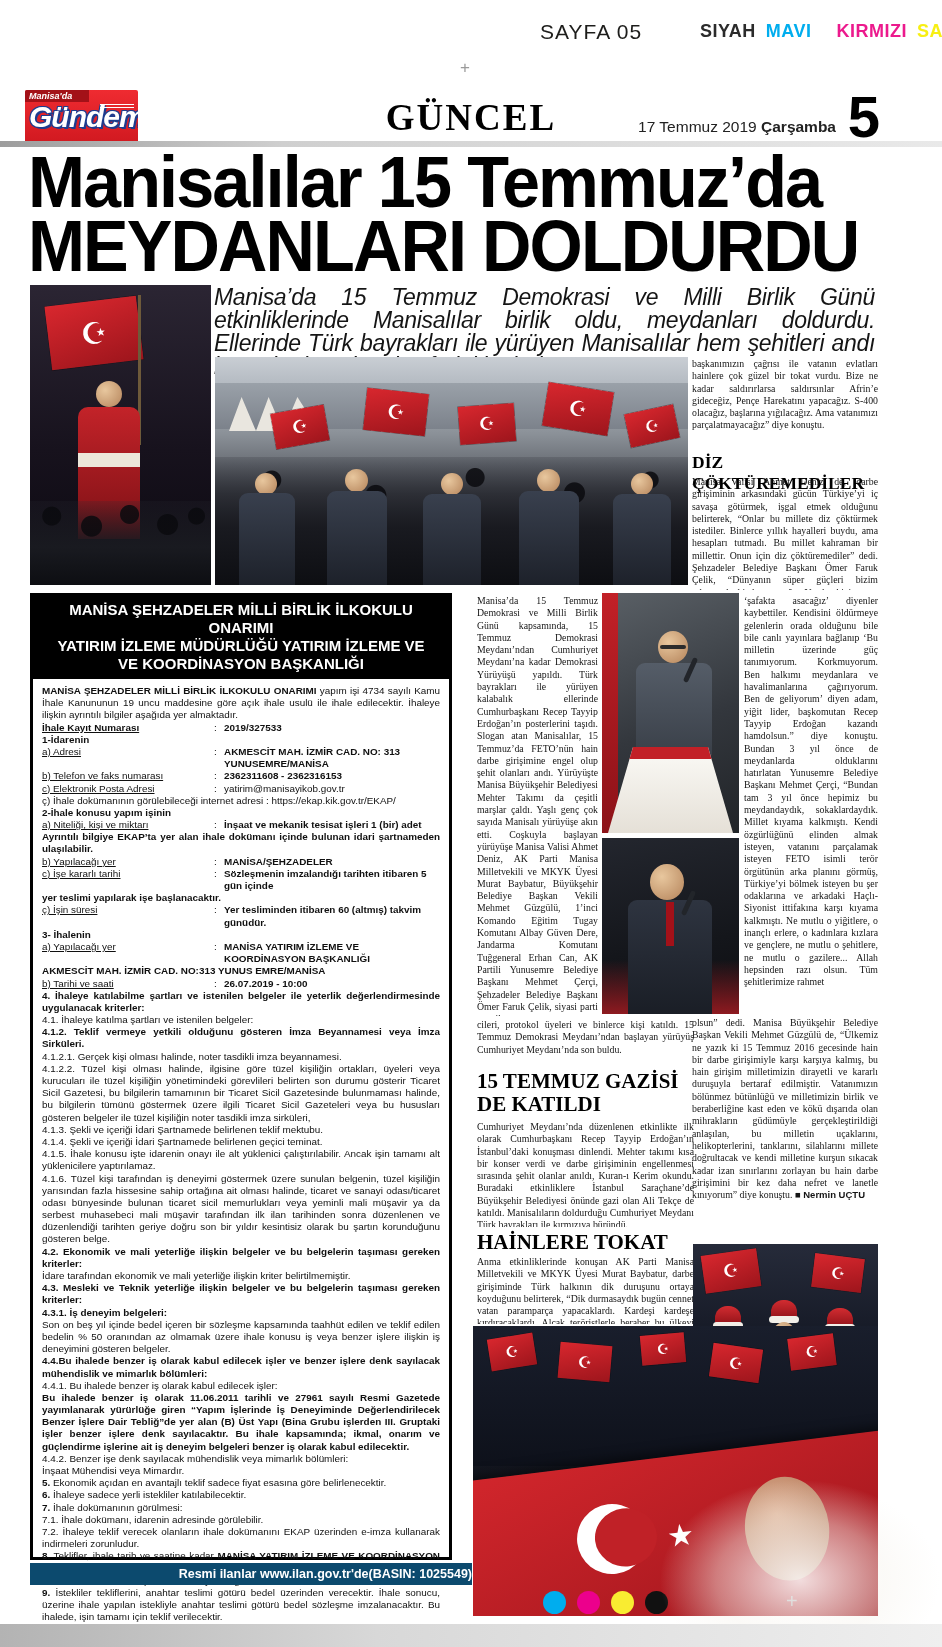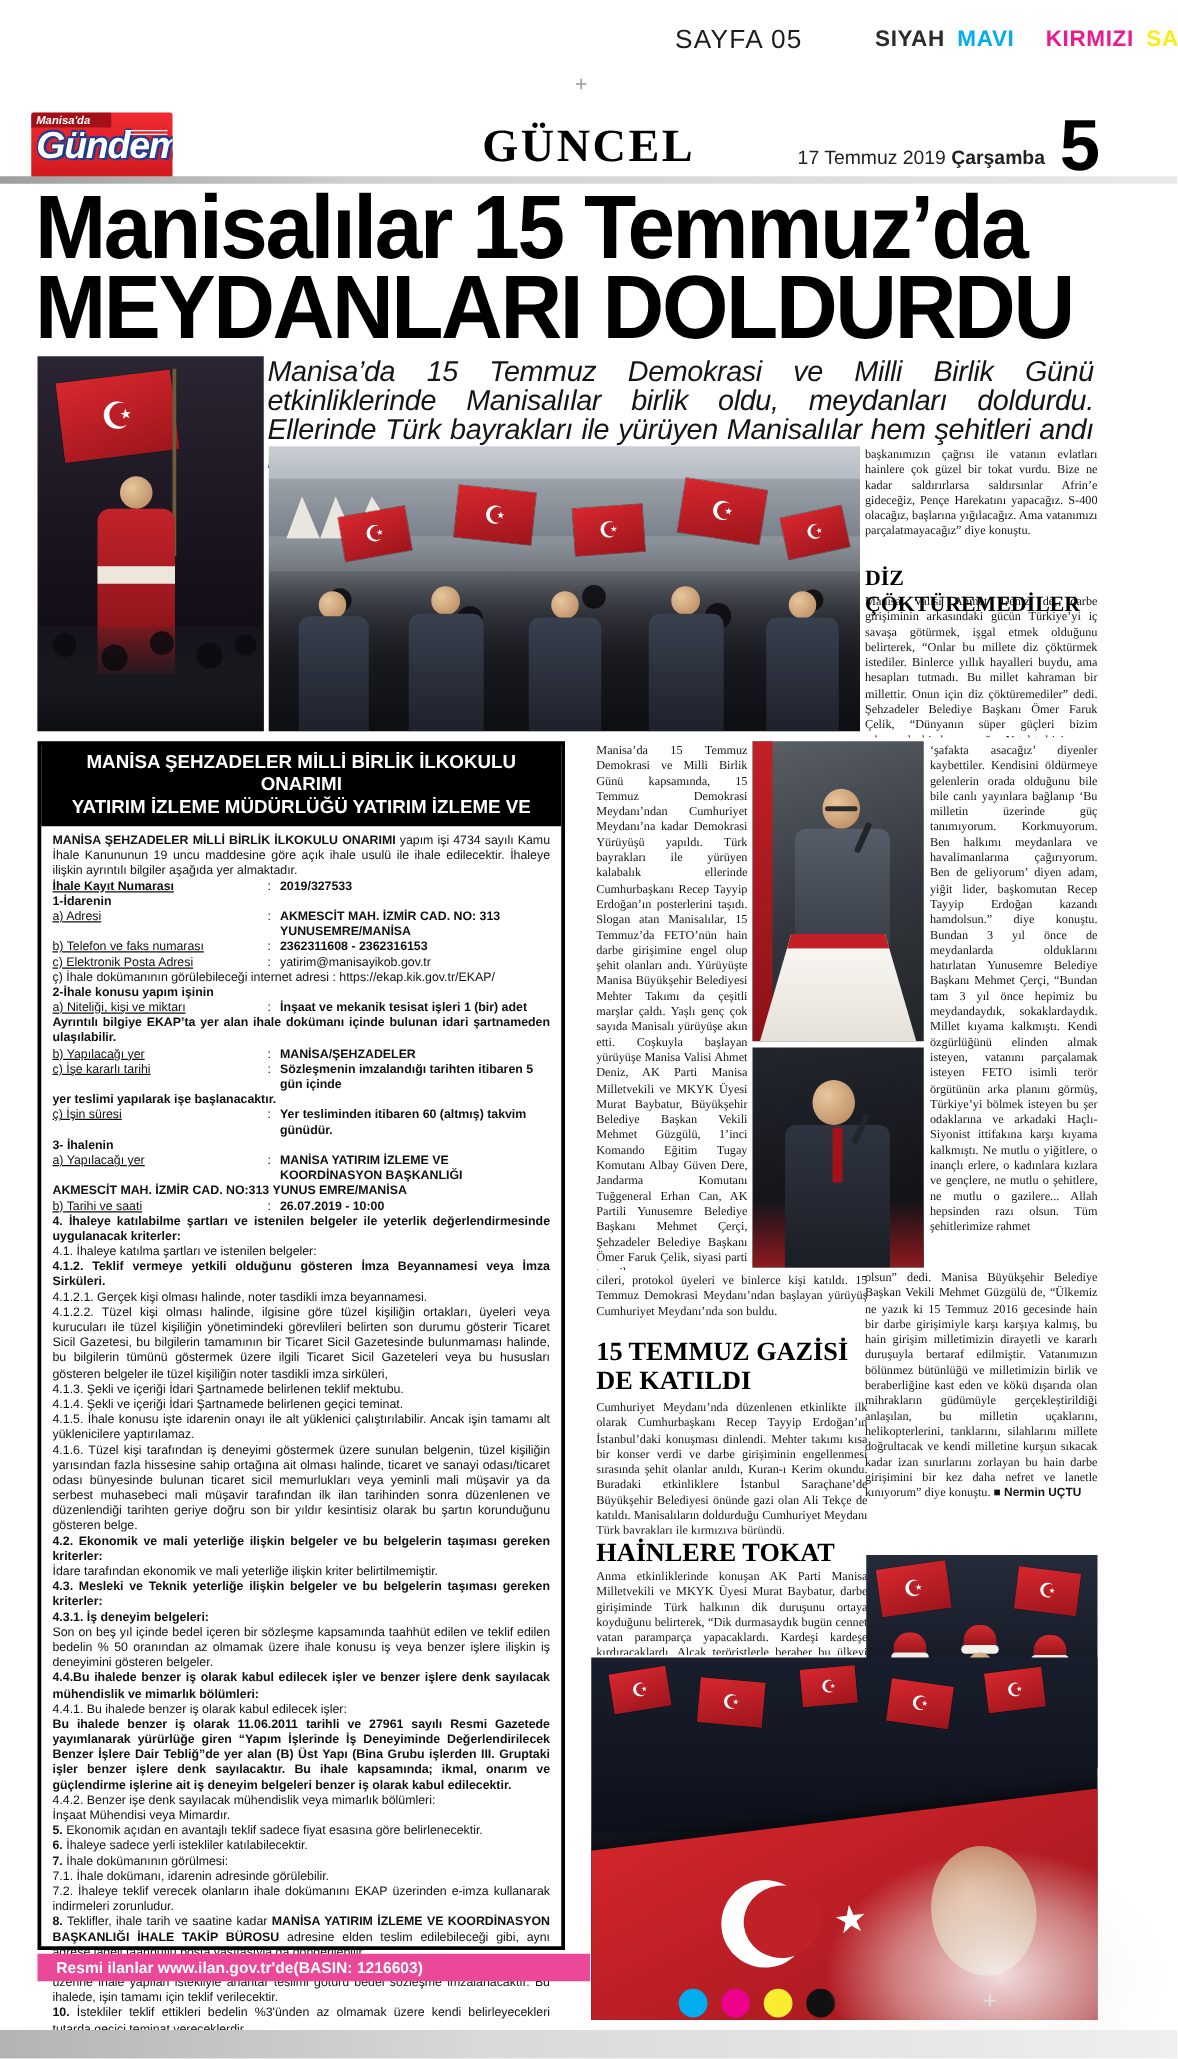--- a/index.html
+++ b/index.html
@@ -37,22 +37,22 @@
   .tender{border:3px solid #000;background:#fff;}
   .tender-title{background:#000;color:#fff;text-align:center;font-weight:bold;font-size:15px;
                 line-height:18px;padding:5px 6px 6px;}
   .tender-title span{display:block;}
   .tender-body{padding:6px 9px;font-size:9.9px;line-height:12.18px;color:#101010;text-align:justify;}
   .tender-body p{margin:0;}
   .tender-body .b{font-weight:bold;}
   .tender-body .kv{display:flex;text-align:left;}
   .tender-body .kv .k{flex:0 0 172px;text-decoration:underline;}
   .tender-body .kv .c{flex:0 0 10px;}
-  .tender-footer{background:#ec4899;color:#fff;display:flex;justify-content:flex-start;align-items:center;
-                 font-weight:bold;font-size:12.5px;padding:0 15px;}
+  .tender-footer{background:#0c4a6e;color:#fff;display:flex;justify-content:flex-end;align-items:center;
+                 font-weight:bold;font-size:12.5px;padding:0 0;}
   
   .photo{overflow:hidden;}
   .tflag{position:absolute;background:linear-gradient(165deg,#d8272e,#9d151c);box-shadow:0 0 0 .5px rgba(0,0,0,.35);
          display:flex;align-items:center;justify-content:center;color:#fff;}
   .tflag::after{content:"☪";}
   .head-c{position:absolute;border-radius:50%;background:radial-gradient(circle at 35% 35%,#e8c79e,#b4835a);}
   .suit{position:absolute;border-radius:9px 9px 0 0;background:linear-gradient(#39404e,#1d212a);}
   .podium{position:absolute;bottom:0;left:6px;right:6px;height:86px;
           background:linear-gradient(#fbfaf6,#e5e0d7);clip-path:polygon(20% 0,80% 0,100% 100%,0 100%);}
   .podium::before{content:"";position:absolute;left:0;right:0;top:0;height:12px;background:#c22027;
@@ -190,20 +190,21 @@
       <div style="position:absolute;left:138px;top:46px;width:62px;height:58px;border-radius:50%;background:#c02127;"></div>
       <div style="position:absolute;left:210px;top:62px;color:#fff;font-size:30px;">★</div>
       <div style="position:absolute;left:288px;top:34px;width:84px;height:104px;border-radius:50%;background:radial-gradient(circle at 40% 35%,#e3c6a2,#a97e57);opacity:.85;"></div>
     </div>
   </div>
 
   <div class="abs tender" style="left:30px;top:593px;width:422px;height:967px;box-sizing:border-box;">
     <div class="tender-title">
       <span>MANİSA ŞEHZADELER MİLLİ BİRLİK İLKOKULU ONARIMI</span>
       <span>YATIRIM İZLEME MÜDÜRLÜĞÜ YATIRIM İZLEME VE</span>
+      <span>VE KOORDİNASYON BAŞKANLIĞI</span>
     </div>
     <div class="tender-body">
         <p><span class="b">MANİSA ŞEHZADELER MİLLİ BİRLİK İLKOKULU ONARIMI</span><span> yapım işi 4734 sayılı Kamu İhale Kanununun 19 uncu maddesine göre açık ihale usulü ile ihale edilecektir.  İhaleye ilişkin ayrıntılı bilgiler aşağıda yer almaktadır.</span></p>
         <p class="kv">
           <span class="k b">İhale Kayıt Numarası</span>
           <span class="c">:</span>
           <span class="b">2019/327533</span>
         </p>
         <p><span class="b">1-İdarenin</span></p>
         <p class="kv">
@@ -282,21 +283,21 @@
         <p><span>7.1. İhale dokümanı, idarenin adresinde görülebilir.</span></p>
         <p><span>7.2. İhaleye teklif verecek olanların ihale dokümanını EKAP üzerinden e-imza kullanarak indirmeleri zorunludur.</span></p>
         <p><span class="b">8.</span><span> Teklifler, ihale tarih ve saatine kadar </span><span class="b">MANİSA YATIRIM İZLEME VE KOORDİNASYON BAŞKANLIĞI İHALE TAKİP BÜROSU</span><span> adresine elden teslim edilebileceği gibi, aynı adrese iadeli taahhütlü posta vasıtasıyla da gönderilebilir.</span></p>
         <p><span class="b">9.</span><span> İstekliler tekliflerini, anahtar teslimi götürü bedel üzerinden verecektir. İhale sonucu, üzerine ihale yapılan istekliyle anahtar teslimi götürü bedel sözleşme imzalanacaktır. Bu ihalede, işin tamamı için teklif verilecektir.</span></p>
         <p><span class="b">10.</span><span> İstekliler teklif ettikleri bedelin %3'ünden az olmamak üzere kendi belirleyecekleri tutarda geçici teminat vereceklerdir.</span></p>
         <p><span class="b">11.</span><span> Verilen tekliflerin geçerlilik süresi, ihale tarihinden itibaren </span><span class="b">90 (doksan)</span><span> takvim günüdür.</span></p>
       </div>
   </div>
   <div class="abs tender-footer" style="left:30px;top:1563px;width:442px;height:22px;box-sizing:border-box;">
     <span>Resmi ilanlar www.ilan.gov.tr'de</span>
-    <span>(BASIN: 1216603)</span>
+    <span>(BASIN: 1025549)</span>
   </div>
 
   <div class="abs" style="left:543px;top:1591px;"><span class="dot" style="background: rgb(0, 173, 238);"></span><span class="dot" style="background: rgb(236, 0, 140);"></span><span class="dot" style="background: rgb(249, 236, 49);"></span><span class="dot" style="background: rgb(17, 17, 17);"></span></div>
   <div class="abs reg-cross" style="left:786px;top:1590px;font-size:20px;">+</div>
   <div class="abs watermark" style="left:660px;top:1480px;width:280px;height:200px;"></div>
   <div class="abs bottom-bar" style="left:0;top:1624px;width:942px;height:23px;"></div>
 
 </div>
 
 </body></html>

